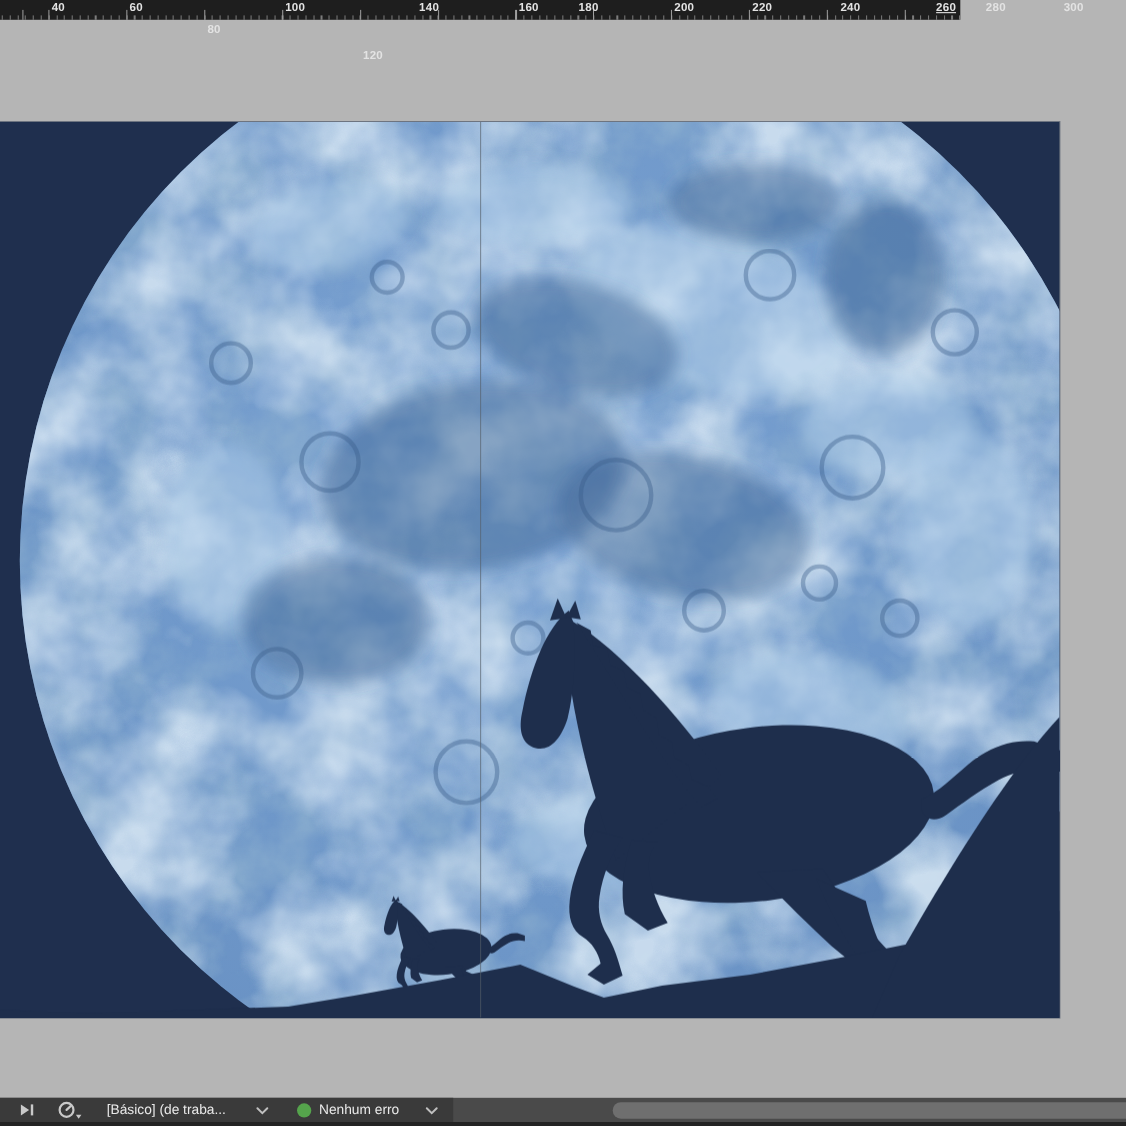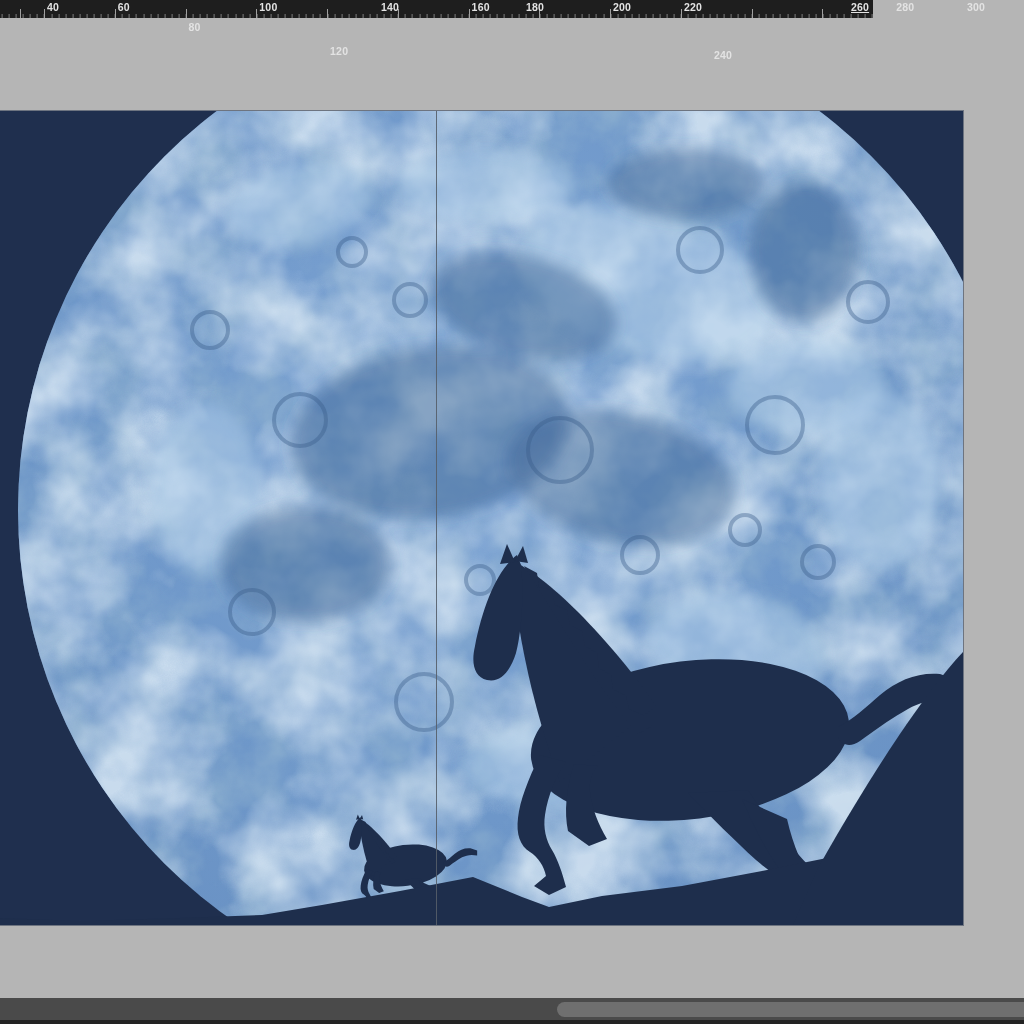--- a/index.html
+++ b/index.html
@@ -66,21 +66,21 @@
     <span class="ruler-label" style="left: 47px;">40</span>
     <span class="ruler-label" style="left: 117.77px;">60</span>
     <span class="ruler-label" style="left: 188.54px; margin-top: 20px;">80</span>
     <span class="ruler-label" style="left: 259.31px;">100</span>
     <span class="ruler-label" style="left: 330.08px; margin-top: 44px;">120</span>
     <span class="ruler-label" style="left: 381px;">140</span>
     <span class="ruler-label" style="left: 471.62px;">160</span>
     <span class="ruler-label" style="left: 526px;">180</span>
     <span class="ruler-label" style="left: 597px; margin-left: 16px;">200</span>
     <span class="ruler-label" style="left: 683.93px;">220</span>
-    <span class="ruler-label" style="left: 714px; margin-top: 48px;">240</span>
+    <span class="ruler-label" style="left: 764px;">240</span>
     <span class="ruler-label" style="left: 851px; text-decoration: underline;">260</span>
     <span class="ruler-label" style="left: 896.24px;">280</span>
     <span class="ruler-label" style="left: 967.01px;">300</span>
   </div>
 
 <div class="page">
   <svg class="artwork" width="963" height="814" viewBox="0 111 963 814" xmlns="http://www.w3.org/2000/svg">
     <defs>
       <radialGradient id="moonGrad" cx="45%" cy="40%" r="68%">
         <stop offset="0%" stop-color="#7ca3d3"></stop>
@@ -170,16 +170,43 @@
     </g>
 
     <path class="silhouette" d="M0 918 L80 921 L180 918 L262 915 L322 905 L400 891 L473 877 L522 897 L549 907 L602 896 L682 886 L762 871 L832 857 L963 828 L963 925 L0 925 Z"></path>
     <path class="silhouette" d="M963 652 C918 700 862 790 818 868 L793 925 L963 925 Z"></path>
 
     <line x1="436.5" y1="111" x2="436.5" y2="925" stroke="#565f6a" stroke-width="1" opacity="0.9"></line>
   </svg>
 </div>
 
 <div class="statusbar">
+  <div class="sb-left">
+
+    <svg class="sb-icon" style="left:18px;top:5px" width="14" height="12" viewBox="0 0 14 12">
+      <path d="M1 1 L8.5 6 L1 11 Z" fill="#c9c9c9"></path>
+      <rect x="10" y="1" width="2.2" height="10" fill="#c9c9c9"></rect>
+    </svg>
+
+    <svg class="sb-icon" style="left:52px;top:3px" width="25" height="17" viewBox="0 0 25 17">
+      <circle cx="8.5" cy="8" r="6.3" fill="none" stroke="#c9c9c9" stroke-width="2"></circle>
+      <path d="M8.5 8 L12.2 4.6" stroke="#c9c9c9" stroke-width="2" stroke-linecap="round"></path>
+      <path d="M17 12.5 L22 12.5 L19.5 16 Z" fill="#c9c9c9"></path>
+    </svg>
+
+    <div class="sb-item" style="left:97px;top:4px">[Básico] (de traba...</div>
+
+    <svg class="sb-icon" style="left:232px;top:8px" width="13" height="8" viewBox="0 0 13 8">
+      <path d="M2 1.5 L6.5 6 L11 1.5" fill="none" stroke="#bfbfbf" stroke-width="1.8" stroke-linecap="round"></path>
+    </svg>
+
+    <span class="status-dot"></span>
+
+    <div class="sb-item" style="left:290px;top:4px">Nenhum erro</div>
+
+    <svg class="sb-icon" style="left:386px;top:8px" width="13" height="8" viewBox="0 0 13 8">
+      <path d="M2 1.5 L6.5 6 L11 1.5" fill="none" stroke="#bfbfbf" stroke-width="1.8" stroke-linecap="round"></path>
+    </svg>
+  </div>
 
   <div class="scroll-thumb"></div>
 </div>
 <div class="bottom-strip"></div>
 
 </body></html>

